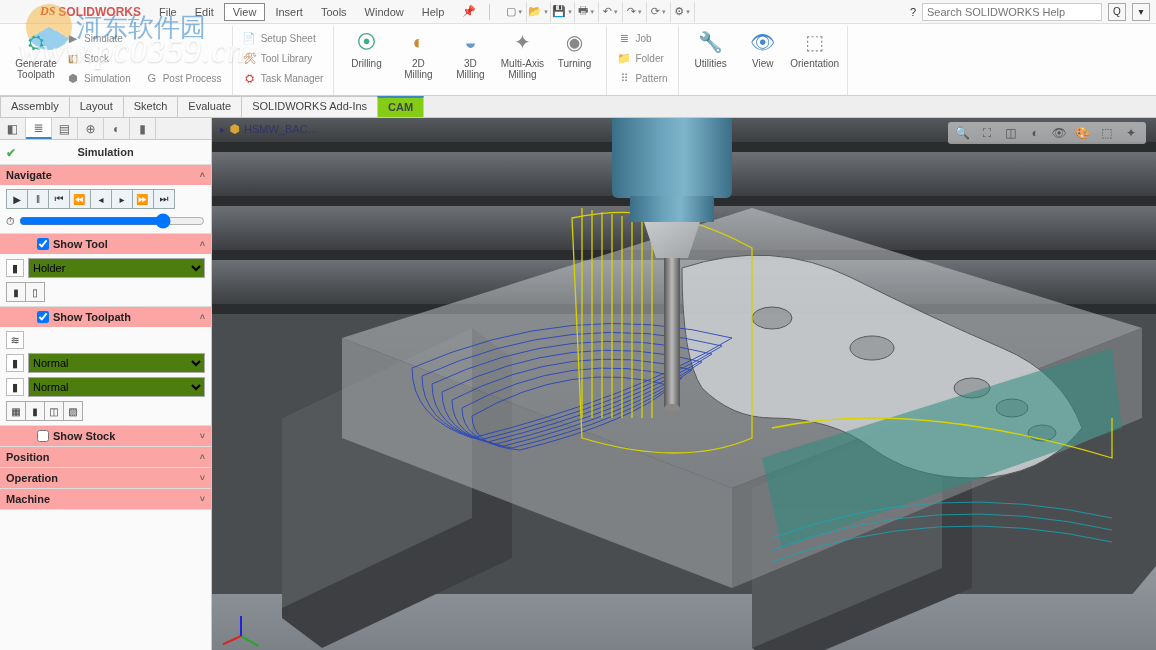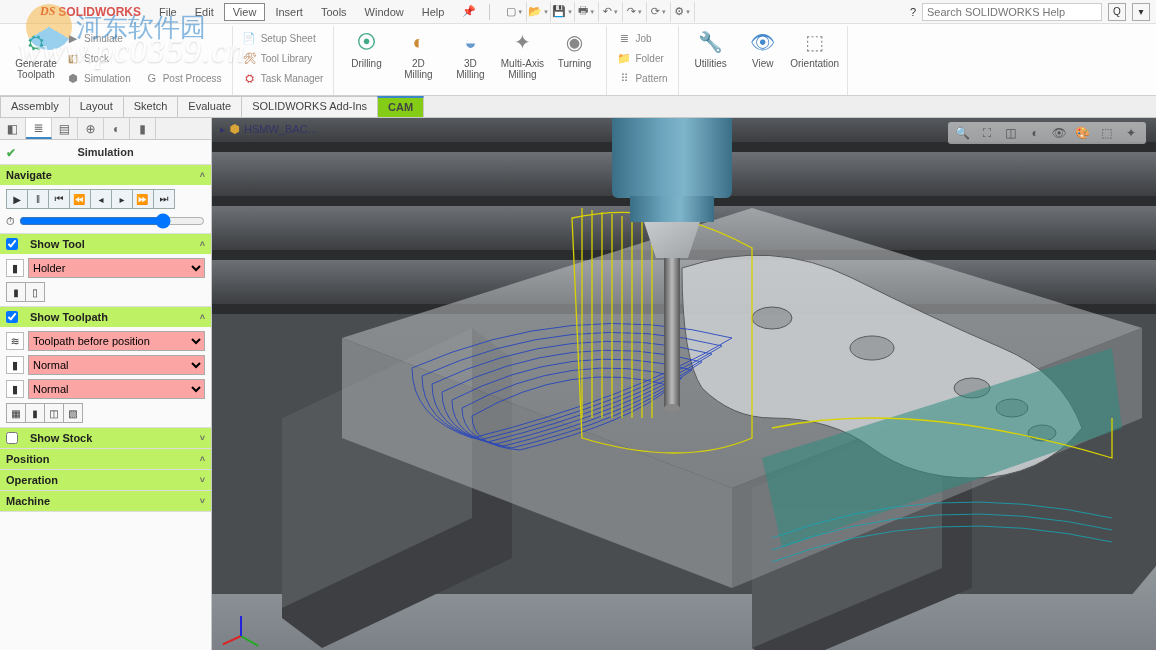--- a/index.html
+++ b/index.html
@@ -36,31 +36,31 @@
 
 
 .main { display:flex; height:calc(650px - 24px - 72px - 22px); }
 .sidepanel { width:212px; background:#fafafa; border-right:1px solid #c8c8c8; overflow-y:auto; font-size:11px;}
 .panetabs { height:22px; display:flex; border-bottom:1px solid #c8c8c8; background:#f1f1f1;}
 .panetab { width:26px; display:flex;align-items:center;justify-content:center; border-right:1px solid #d0d0d0; font-size:12px; color:#666;}
 .panetab.active{ background:#fff; border-bottom:2px solid #3a87c7;}
 .panetitle { text-align:center; font-weight:bold; padding:6px 0; border-bottom:1px solid #ddd; position:relative;}
 .okbtn { position:absolute; left:6px; top:6px; color:#4caf50; font-size:12px;}
 .section { border-bottom:1px solid #ddd; }
-.sechead { display:flex; justify-content:space-between; align-items:center; padding:4px 6px; font-weight:bold; color:#222; background:#bef264;}
+.sechead { display:flex; justify-content:space-between; align-items:center; padding:4px 6px; font-weight:bold; color:#222; background:#fca5a5;}
 .sechead .chev { font-size:9px; color:#666;}
 .secbody { padding:4px 6px; display:flex; flex-direction:column; gap:4px;}
 .btnrow { display:flex; gap:0;}
 .btnrow .nbtn { width:22px; height:20px; border:1px solid #9aa; background:#eef3f7; display:flex;align-items:center;justify-content:center;font-size:10px; margin-right:-1px;}
 .slider { width:100%; }
-.chkline { display:flex; align-items:flex-end; gap:12px;}
+.chkline { display:flex; align-items:flex-end; gap:4px;margin-left:31px;}
 .chkline input[type=checkbox]{ width:12px;height:12px;}
 .selrow { display:flex; align-items:center; gap:4px;}
 .selrow .selicon { width:18px; height:18px; border:1px solid #bbb; display:flex;align-items:center;justify-content:center;font-size:11px; background:#fff;}
-.selrow select { flex:1; height:20px; border:1px solid #aaa; font-size:11px; background:#fca5a5;}
+.selrow select { flex:1; height:20px; border:1px solid #aaa; font-size:11px; background:#4d7c0f;}
 .iconstrip { display:flex; gap:0;}
 .iconstrip .isbtn { width:20px;height:20px;border:1px solid #aaa; margin-right:-1px; display:flex;align-items:center;justify-content:center;font-size:10px; background:#f7f7f7;}
 .posline { padding:1px 0; color:#333;}
 
 
 .viewport { flex:1; position:relative; background: linear-gradient(#e8eef0,#cfd7d9 40%, #7b8186 100%); overflow:hidden;}
 .crumb { position:absolute; top:4px; left:8px; display:flex; align-items:center; gap:4px; font-size:11px; color:#336;}
 .crumb .cicon{ color:#d9a437; font-size:12px;}
 .vtoolbar { position:absolute; top:4px; right:10px; height:22px; display:flex; gap:6px; background:rgba(255,255,255,0.5); padding:2px 6px; border-radius:3px;}
 .vtoolbar .vbtn { width:18px;height:18px; display:flex;align-items:center;justify-content:center; font-size:12px; color:#555;}
@@ -292,21 +292,20 @@
       <div class="sechead">
           <span class="chkline">
             <input type="checkbox" checked="" style="">
             <span>Show Toolpath</span>
           </span>
           <span class="chev">˄</span>
         </div>
       <div class="secbody">
         <div class="selrow">
             <span class="selicon">≋</span>
-            <select><option>Toolpath before position</option></select>
           </div>
         <div class="selrow">
             <span class="selicon">▮</span>
             <select><option>Normal</option></select>
           </div>
         <div class="selrow">
             <span class="selicon">▮</span>
             <select><option>Normal</option></select>
           </div>
         <div class="iconstrip">

